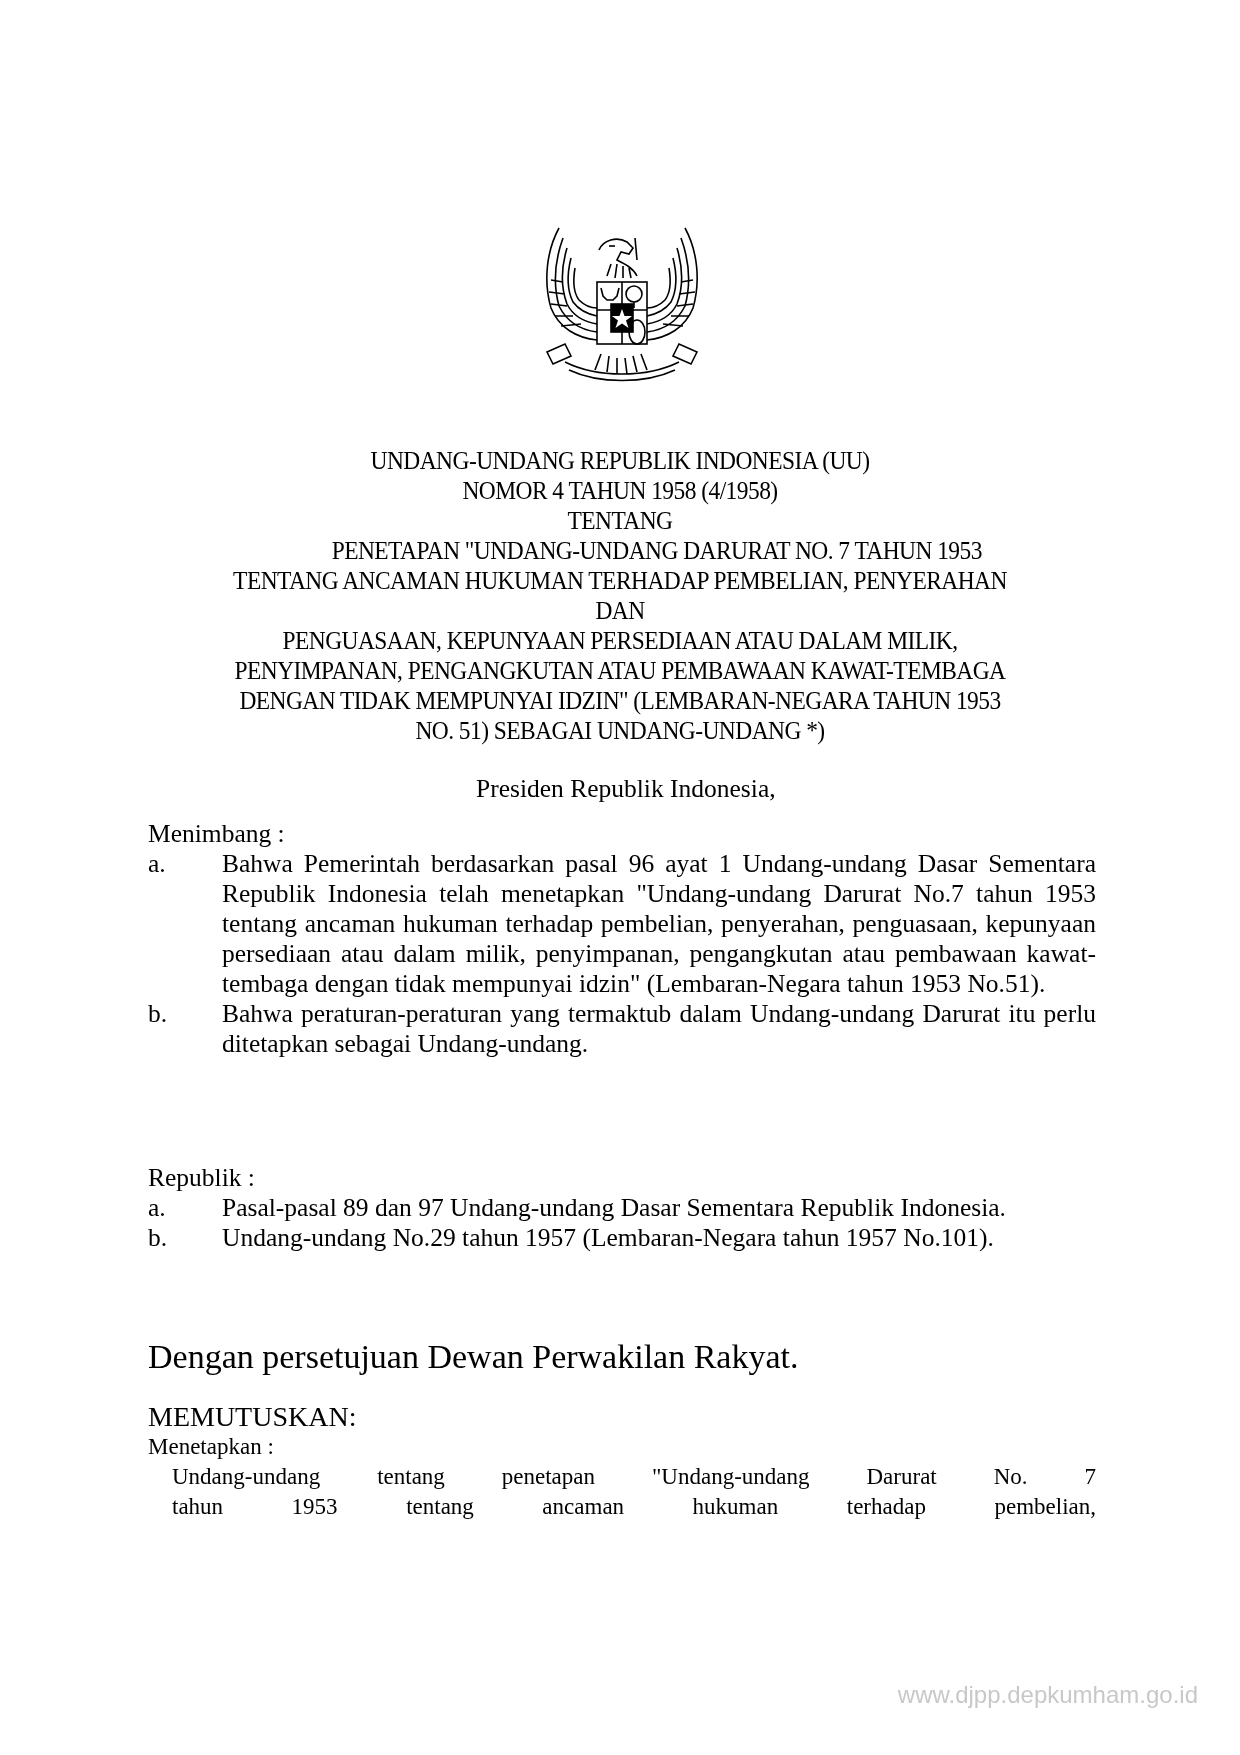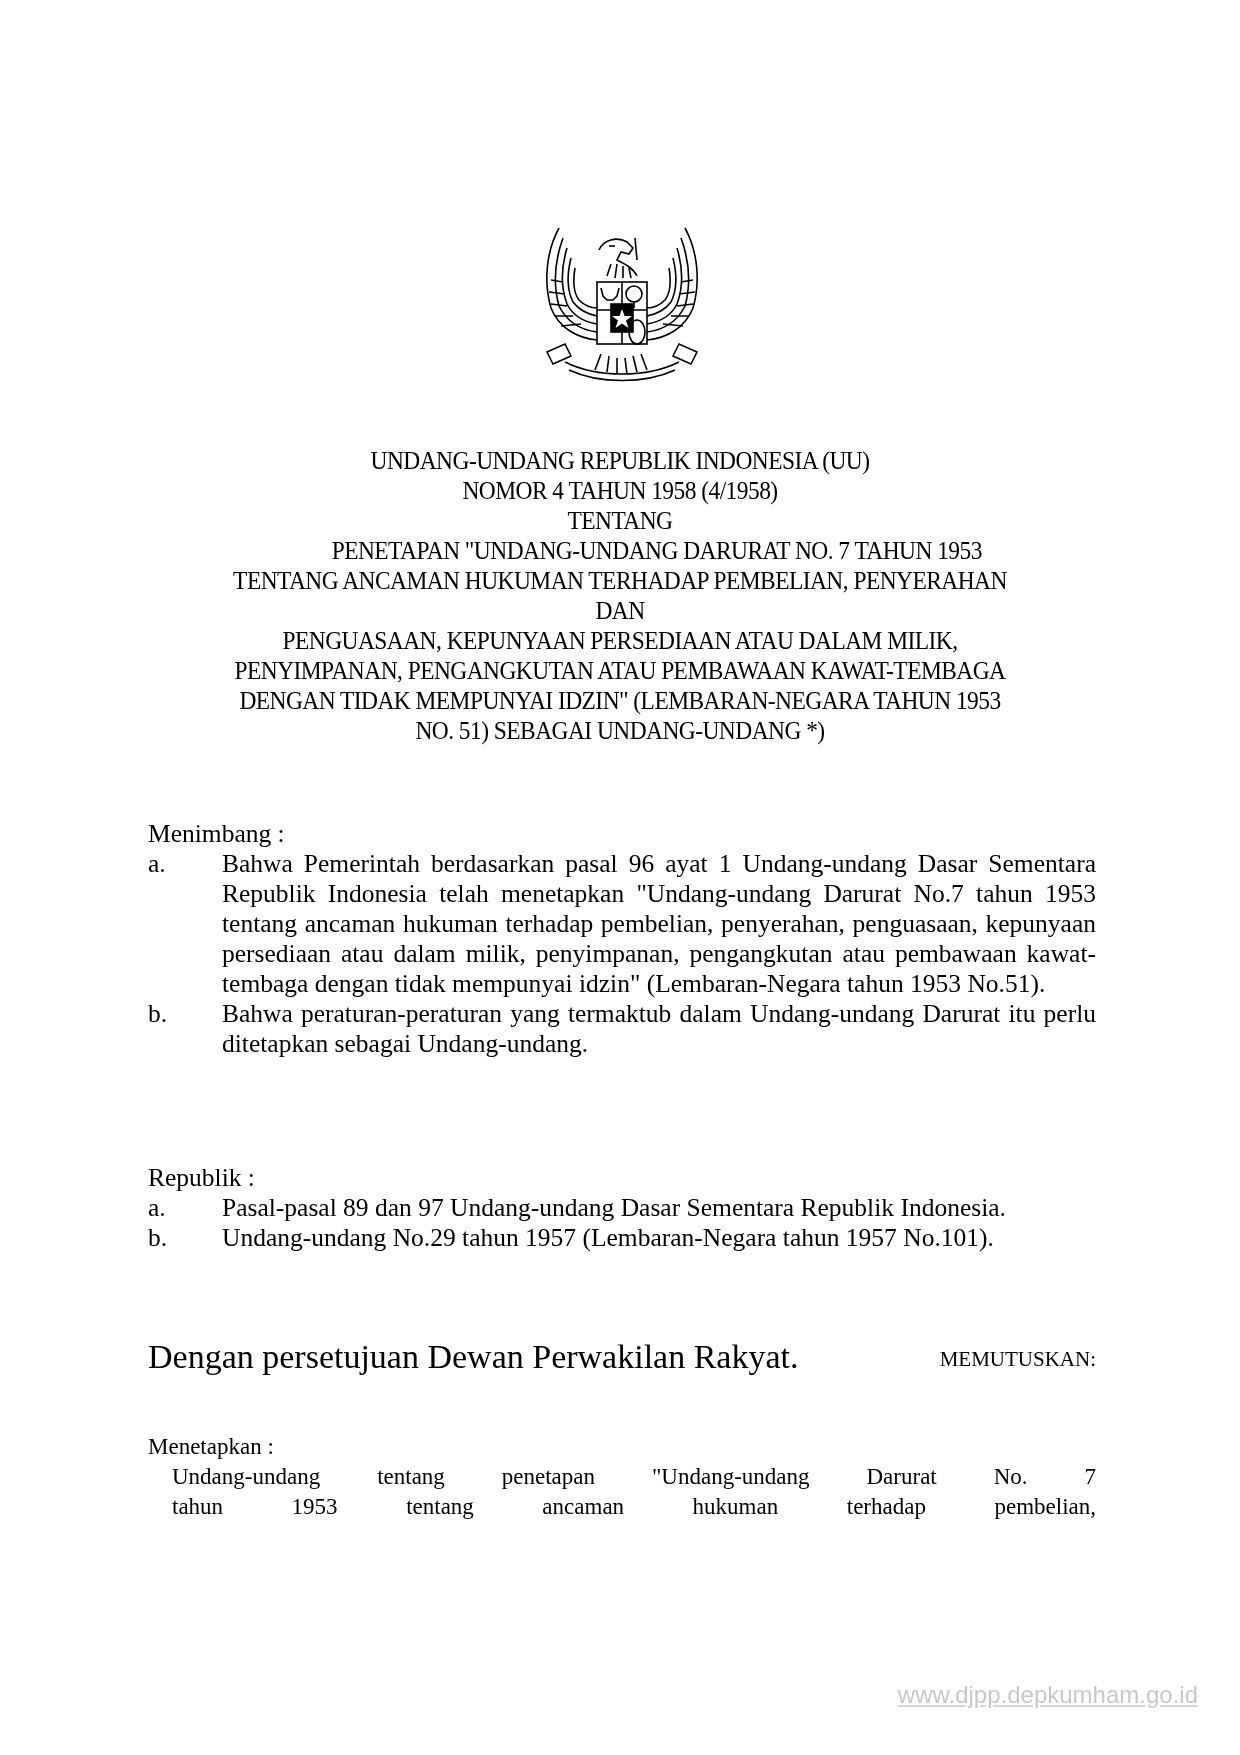--- a/index.html
+++ b/index.html
@@ -87,23 +87,23 @@
       left: 148px;
       top: 1342px;
       font-size: 34px;
       line-height: 30px;
       white-space: nowrap;
     }
     .memutuskan {
       position: absolute;
       left: 148px;
       width: 948px;
-      top: 1344px;
-      text-align: right;
-      font-size: 21px;
+      top: 1402px;
+      text-align: left;
+      font-size: 28px;
       line-height: 30px;
     }
     .menetapkan {
       position: absolute;
       left: 148px;
       width: 948px;
       top: 1432px;
       font-size: 23px;
       line-height: 30px;
     }
@@ -113,21 +113,20 @@
       text-align-last: justify;
       margin-left: 24px;
     }
     .watermark {
       position: absolute;
       right: 42px;
       top: 1681px;
       font-family: "Liberation Sans", "DejaVu Sans", sans-serif;
       font-size: 24px;
       color: #c8c8c8;
-      text-decoration: underline;
       text-decoration-color: #d6d6d6;
       white-space: nowrap;
     }
   </style>
 </head>
 <body>
 
 <div class="page">
 
   <svg class="emblem" viewBox="0 0 170 165" xmlns="http://www.w3.org/2000/svg">
@@ -183,20 +182,21 @@
     <span class="title-line">TENTANG</span>
     <span class="title-line indent">PENETAPAN "UNDANG-UNDANG DARURAT NO. 7 TAHUN 1953</span>
     <span class="title-line">TENTANG ANCAMAN HUKUMAN TERHADAP PEMBELIAN, PENYERAHAN</span>
     <span class="title-line">DAN</span>
     <span class="title-line">PENGUASAAN, KEPUNYAAN PERSEDIAAN ATAU DALAM MILIK,</span>
     <span class="title-line">PENYIMPANAN, PENGANGKUTAN ATAU PEMBAWAAN KAWAT-TEMBAGA</span>
     <span class="title-line">DENGAN TIDAK MEMPUNYAI IDZIN" (LEMBARAN-NEGARA TAHUN 1953</span>
     <span class="title-line">NO. 51) SEBAGAI UNDANG-UNDANG *)</span>
   </div>
 
+  <div class="president">Presiden Republik Indonesia,</div>
 
   <div class="body-block block-menimbang">
     <span class="section-head">Menimbang :</span>
     <div class="item">
       <span class="item-marker">a.</span>
       <span class="item-text">Bahwa Pemerintah berdasarkan pasal 96 ayat 1 Undang-undang Dasar Sementara Republik Indonesia telah menetapkan "Undang-undang Darurat No.7 tahun 1953 tentang ancaman hukuman terhadap pembelian, penyerahan, penguasaan, kepunyaan persediaan atau dalam milik, penyimpanan, pengangkutan atau pembawaan kawat-tembaga dengan tidak mempunyai idzin" (Lembaran-Negara tahun 1953 No.51).</span>
     </div>
     <div class="item">
       <span class="item-marker">b.</span>
       <span class="item-text">Bahwa peraturan-peraturan yang termaktub dalam Undang-undang Darurat itu perlu ditetapkan sebagai Undang-undang.</span>

